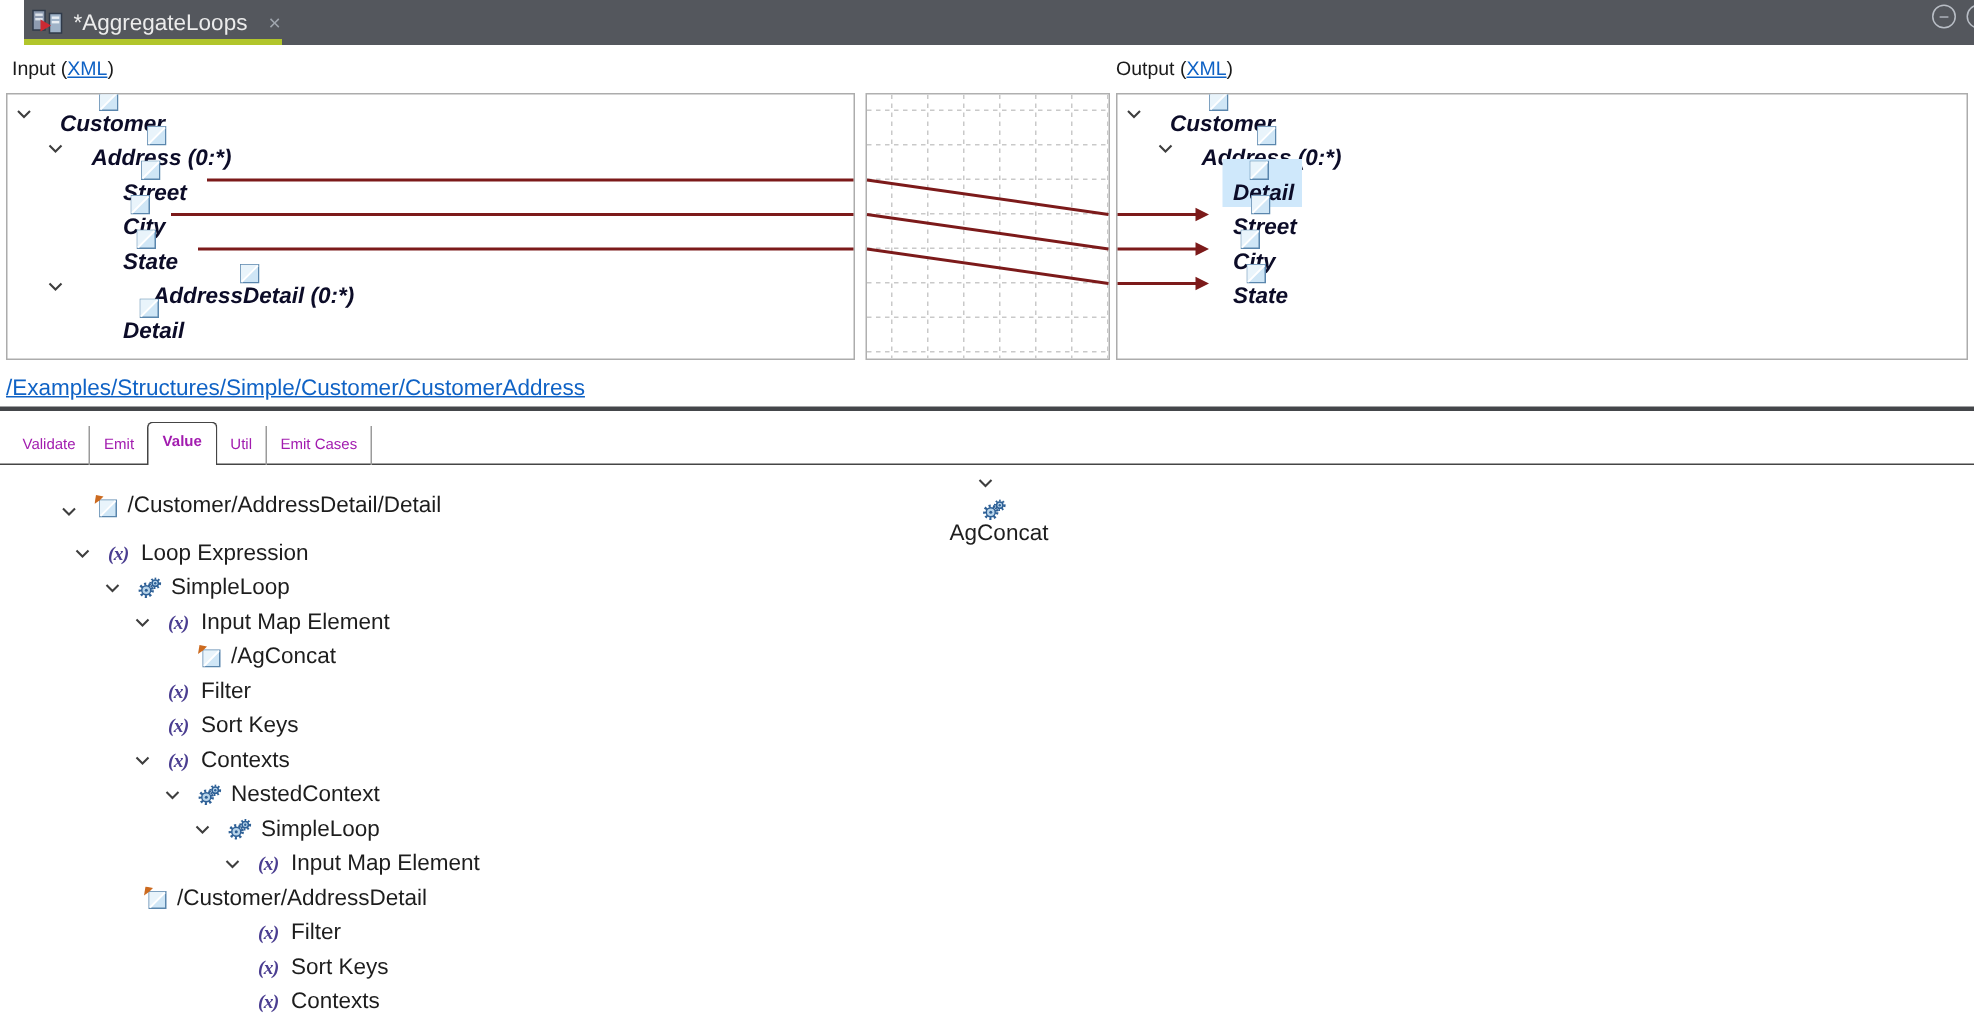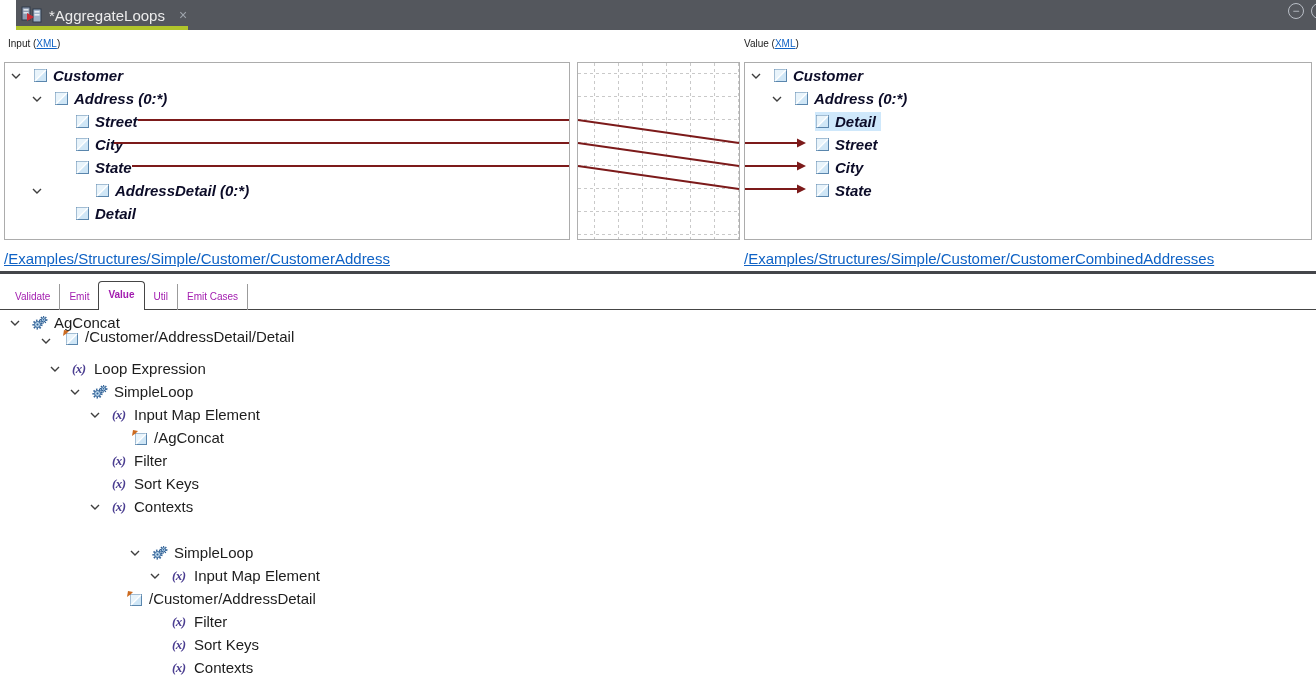--- a/index.html
+++ b/index.html
@@ -20,21 +20,21 @@
   .doc-tab .tab-close { color:#9fa5ad; margin-left:14px; font-size:14px; line-height:14px; }
   .tab-underline { position:absolute; left:0; bottom:0; width:172px; height:4px; background:#b1c52b; }
   .win-controls { position:absolute; right:5px; top:3px; display:flex; gap:7px; }
   .win-btn {
     width:16px; height:16px; border:1.5px solid #b9bec6; border-radius:50%;
     color:#b9bec6; display:flex; align-items:center; justify-content:center;
     font-size:12px; line-height:12px;
   }
 
   
-  .pane-header { position:absolute; top:38px; font-size:10px; color:#1a1a1a;text-align:right; }
+  .pane-header { position:absolute; top:38px; font-size:13px; color:#1a1a1a;text-align:right; }
   .pane-header.left { left:8px; }
   .pane-header.right { left:744px; }
   a.xml-link, a.struct-link { color:#0f62c5; text-decoration:underline; cursor:pointer; }
 
   
   .tree-panel {
     position:absolute; top:62px; height:178px; border:1px solid #acacac; background:#fff; overflow:hidden;
   }
   #input-panel { left:4px;  width:566px; }
   #output-panel{ left:744px; width:568px; }
@@ -42,21 +42,21 @@
     position:absolute; left:577px; top:62px; width:163px; height:178px;
     border:1px solid #b0b0b0; background:#fff;
   }
   .schema-row {
     position:absolute; left:0; width:100%; height:23px;
     display:flex; align-items:center;
     font-style:italic; font-weight:bold; color:#0c0c28; font-size:15px;
   }
   .schema-row .chev-slot, .value-row .chev-slot { width:22px; flex:0 0 22px; display:flex; align-items:center; }
   .schema-row .lbl { margin-left:6px; white-space:nowrap; }
-  .sel-wrap { display:flex; align-items:center; padding:1px 5px 1px 1px; }
+  .sel-wrap { display:flex; align-items:center; padding:1px 5px 1px 1px;flex-direction:column; }
   .sel-wrap.selected { background:#cfe8fb; }
   #map-overlay { position:absolute; left:0; top:62px; pointer-events:none; }
 
   
   .struct-link-row { position:absolute; top:250px; font-size:15px; }
   .struct-link-row.left { left:4px; }
   .struct-link-row.right { left:744px; }
 
   
   .splitter { position:absolute; left:0; top:271px; width:1316px; height:3px; background:#44464a; cursor:row-resize; }
@@ -111,21 +111,21 @@
     <div class="win-controls">
       <span class="win-btn">−</span>
       <span class="win-btn">+</span>
     </div>
   </div>
 
   <div class="pane-header left">
     <span>Input (</span><a class="xml-link">XML</a><span>)</span>
   </div>
   <div class="pane-header right">
-    <span>Value (</span><a class="xml-link">XML</a><span>)</span>
+    <span>Output (</span><a class="xml-link">XML</a><span>)</span>
   </div>
 
   <div id="input-panel" class="tree-panel">
       <div class="schema-row" style="top: 1px; padding-left: 6px;">
         <span class="chev-slot">
           <svg width="10" height="8" viewBox="0 0 10 8">
             <polyline points="1,2 5,6 9,2" fill="none" stroke="#3e3e3e" stroke-width="1.4"></polyline>
           </svg>
         </span>
         <span class="sel-wrap">
@@ -318,39 +318,36 @@
       <polygon points="806,166 797,161.5 797,170.5" fill="#7c1a1a"></polygon>
       <line x1="132" y1="166" x2="569" y2="166" stroke="#7c1a1a" stroke-width="2"></line>
       <line x1="578" y1="166" x2="739" y2="189" stroke="#7c1a1a" stroke-width="2"></line>
       <line x1="745" y1="189" x2="799" y2="189" stroke="#7c1a1a" stroke-width="2"></line>
       <polygon points="806,189 797,184.5 797,193.5" fill="#7c1a1a"></polygon>
     </svg>
 
   <div class="struct-link-row left">
     <a class="struct-link">/Examples/Structures/Simple/Customer/CustomerAddress</a>
   </div>
-  <div class="struct-link-row right">
-    <a class="struct-link">/Examples/Structures/Simple/Customer/CustomerCombinedAddresses</a>
-  </div>
 
   <div class="splitter"></div>
 
   <div class="tabstrip">
     <div class="baseline"></div>
     <div class="tabs" id="tabs-container">
         <div class="tab divider">Validate</div>
         <div class="tab">Emit</div>
         <div class="tab selected">Value</div>
         <div class="tab divider">Util</div>
         <div class="tab divider">Emit Cases</div>
       </div>
   </div>
 
   <div id="value-tree">
-      <div class="value-row" style="top: 0px; padding-left: 10px;">
+      <div class="value-row" style="top: 0px; padding-left: 10px; flex-direction: column;">
         <span class="chev-slot">
           <svg width="10" height="8" viewBox="0 0 10 8">
             <polyline points="1,2 5,6 9,2" fill="none" stroke="#3e3e3e" stroke-width="1.4"></polyline>
           </svg>
         </span>
         <span class="icon-slot">
           <svg width="16" height="14" viewBox="0 0 16 14">
             <circle cx="5.5" cy="8.5" r="4.1" fill="none" stroke="#2e6096" stroke-width="2" stroke-dasharray="1.4 1.5"></circle>
             <circle cx="5.5" cy="8.5" r="3" fill="#b8d4ea" stroke="#2e6096" stroke-width="1"></circle>
             <circle cx="5.5" cy="8.5" r="1" fill="#2e6096"></circle>
@@ -447,50 +444,68 @@
         <span class="chev-slot">
           <svg width="10" height="8" viewBox="0 0 10 8">
             <polyline points="1,2 5,6 9,2" fill="none" stroke="#3e3e3e" stroke-width="1.4"></polyline>
           </svg>
         </span>
         <span class="icon-slot">
           <span class="fx-glyph">(x)</span>
         </span>
         <span class="lbl">Contexts</span>
       </div>
-      <div class="value-row" style="top: 230px; padding-left: 130px;">
+      <div class="value-row" style="top: 207px; padding-left: 110px;">
         <span class="chev-slot">
           <svg width="10" height="8" viewBox="0 0 10 8">
             <polyline points="1,2 5,6 9,2" fill="none" stroke="#3e3e3e" stroke-width="1.4"></polyline>
           </svg>
         </span>
         <span class="icon-slot">
           <svg width="16" height="14" viewBox="0 0 16 14">
             <circle cx="5.5" cy="8.5" r="4.1" fill="none" stroke="#2e6096" stroke-width="2" stroke-dasharray="1.4 1.5"></circle>
             <circle cx="5.5" cy="8.5" r="3" fill="#b8d4ea" stroke="#2e6096" stroke-width="1"></circle>
             <circle cx="5.5" cy="8.5" r="1" fill="#2e6096"></circle>
             <circle cx="11.5" cy="3.8" r="3.1" fill="none" stroke="#2e6096" stroke-width="1.6" stroke-dasharray="1.1 1.2"></circle>
             <circle cx="11.5" cy="3.8" r="2.1" fill="#b8d4ea" stroke="#2e6096" stroke-width="1"></circle>
             <circle cx="11.5" cy="3.8" r="0.8" fill="#2e6096"></circle>
           </svg>
         </span>
+        <span class="lbl">NestedContext</span>
+      </div>
+      <div class="value-row" style="top: 230px; padding-left: 130px;">
+        <span class="chev-slot">
+          <svg width="10" height="8" viewBox="0 0 10 8">
+            <polyline points="1,2 5,6 9,2" fill="none" stroke="#3e3e3e" stroke-width="1.4"></polyline>
+          </svg>
+        </span>
+        <span class="icon-slot">
+          <svg width="16" height="14" viewBox="0 0 16 14">
+            <circle cx="5.5" cy="8.5" r="4.1" fill="none" stroke="#2e6096" stroke-width="2" stroke-dasharray="1.4 1.5"></circle>
+            <circle cx="5.5" cy="8.5" r="3" fill="#b8d4ea" stroke="#2e6096" stroke-width="1"></circle>
+            <circle cx="5.5" cy="8.5" r="1" fill="#2e6096"></circle>
+            <circle cx="11.5" cy="3.8" r="3.1" fill="none" stroke="#2e6096" stroke-width="1.6" stroke-dasharray="1.1 1.2"></circle>
+            <circle cx="11.5" cy="3.8" r="2.1" fill="#b8d4ea" stroke="#2e6096" stroke-width="1"></circle>
+            <circle cx="11.5" cy="3.8" r="0.8" fill="#2e6096"></circle>
+          </svg>
+        </span>
         <span class="lbl">SimpleLoop</span>
       </div>
       <div class="value-row" style="top: 253px; padding-left: 150px;">
         <span class="chev-slot">
           <svg width="10" height="8" viewBox="0 0 10 8">
             <polyline points="1,2 5,6 9,2" fill="none" stroke="#3e3e3e" stroke-width="1.4"></polyline>
           </svg>
         </span>
         <span class="icon-slot">
           <span class="fx-glyph">(x)</span>
         </span>
         <span class="lbl">Input Map Element</span>
       </div>
-      <div class="value-row" style="top: 276px; padding-left: 105px;">
+      <div class="value-row" style="top: 276px; padding-left: 74px;">
         <span class="chev-slot"></span>
         <span class="icon-slot">
           <svg width="16" height="15" viewBox="0 0 16 15">
             <rect x="3.5" y="3.5" width="11" height="11" fill="#cfe6f6" stroke="#5a86ad"></rect>
             <path d="M3.5,3.5 L14.5,3.5 L3.5,14.5 Z" fill="#e9f4fb"></path>
             <line x1="4" y1="14" x2="14" y2="4" stroke="#ffffff" stroke-width="1.2"></line>
             <polygon points="0,6 1,0 6,1 3.5,3.5" fill="#cc6a1f"></polygon>
           </svg>
         </span>
         <span class="lbl">/Customer/AddressDetail</span>

